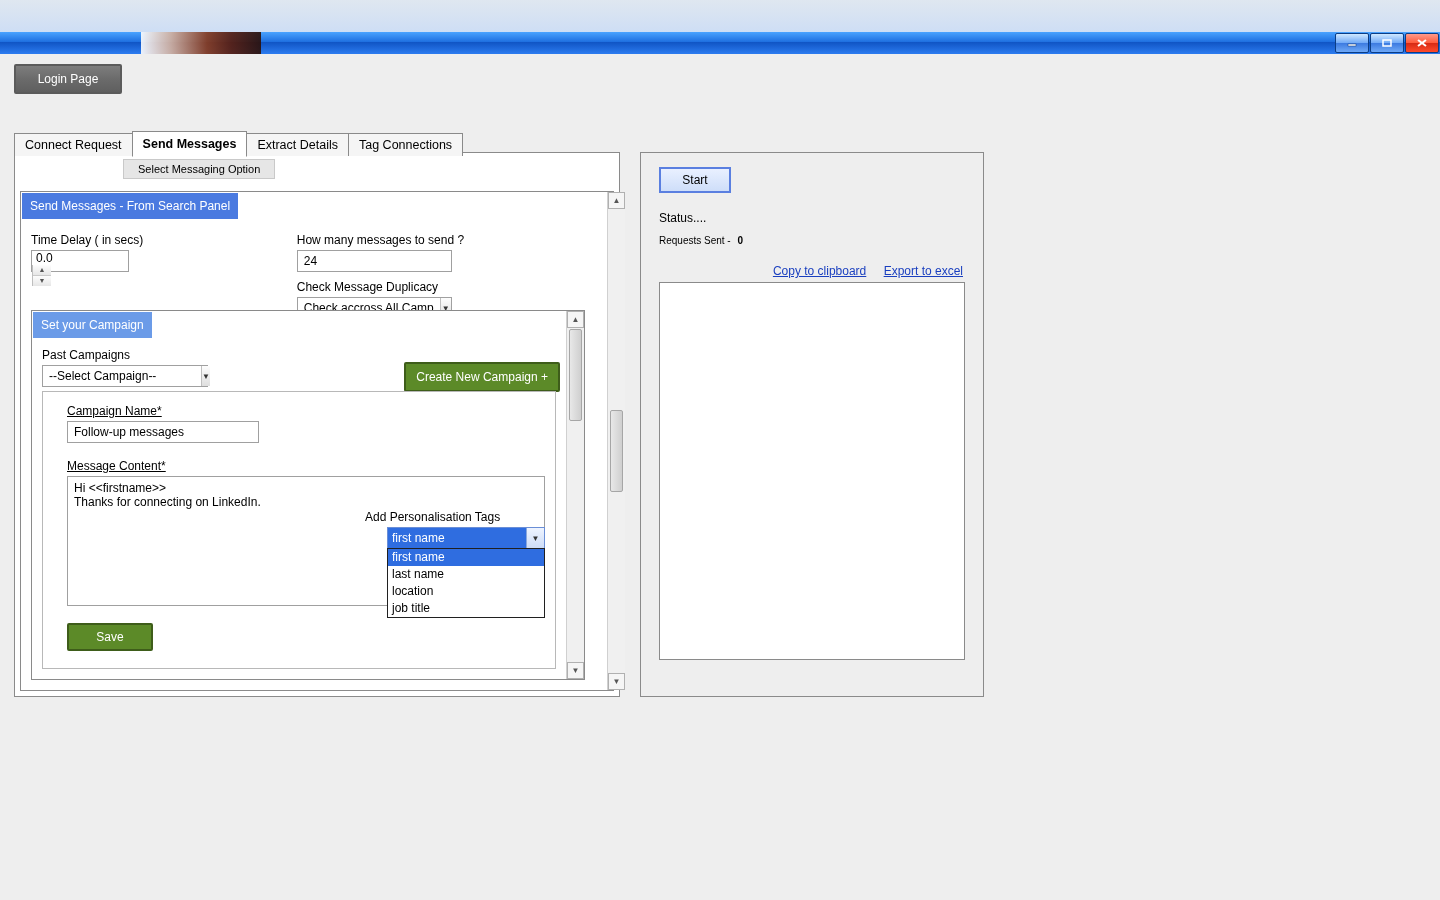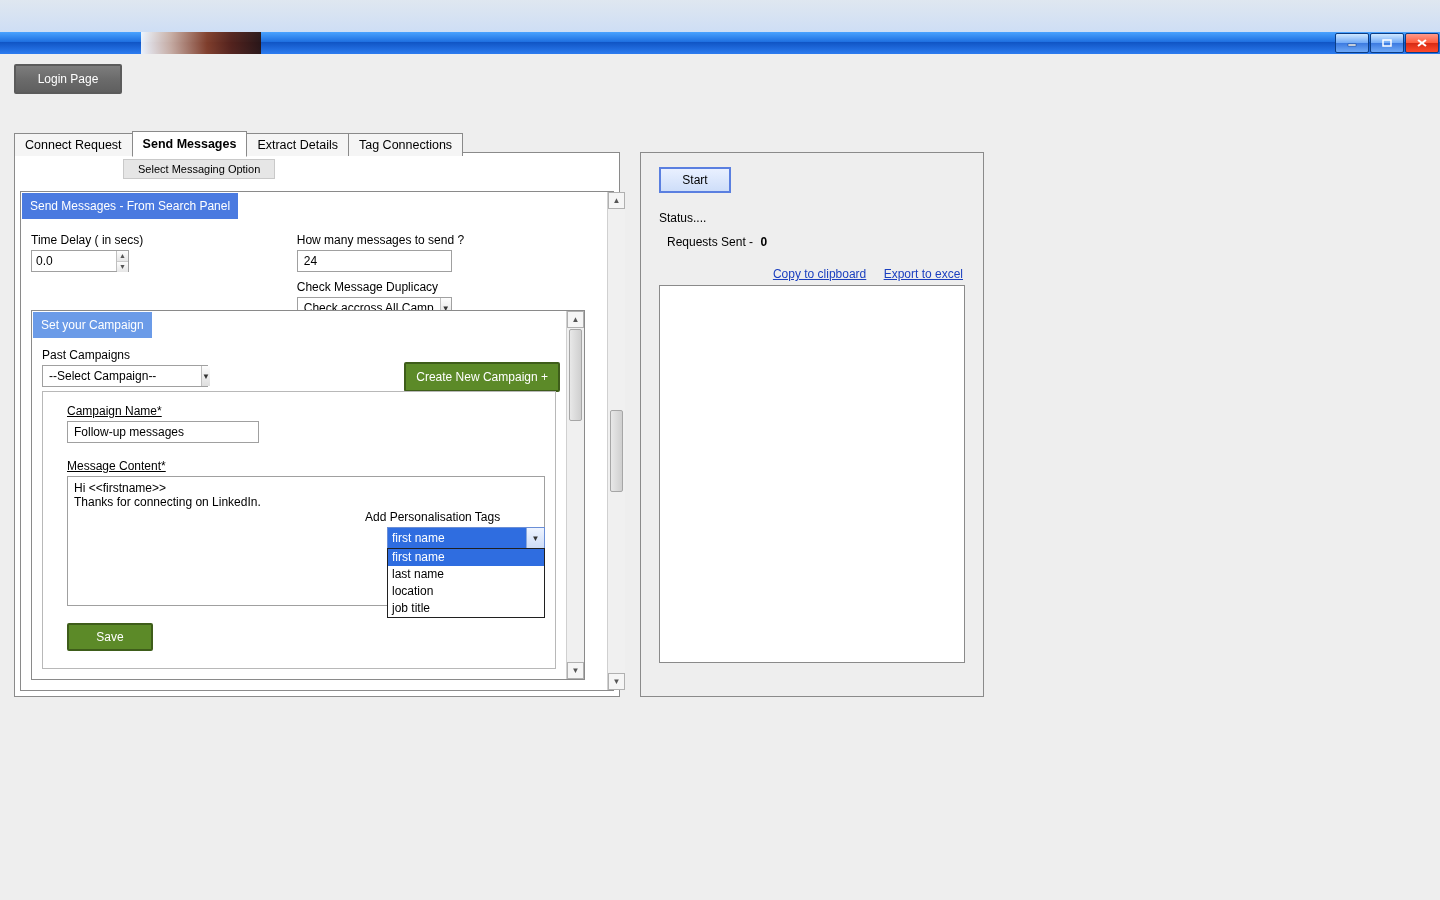--- a/index.html
+++ b/index.html
@@ -199,20 +199,21 @@
   .form-col { flex: 1; }
   .lbl { display: block; font-size: 12px; margin-bottom: 3px; }
 
   .spinner-wrap {
     display: inline-flex;
     border: 1px solid #a0a0a0;
     background: #fff;
     height: 22px;
     width: 98px;
     box-sizing: border-box;
+    flex-direction: column;
   }
   .spinner-wrap input {
     border: none;
     outline: none;
     padding: 0 4px;
     width: 76px;
     font-size: 12px;
     font-family: inherit;
   }
   .spinner-btns {
@@ -413,21 +414,21 @@
     width: 72px;
     height: 26px;
     background: linear-gradient(to bottom, #e9f0ff, #cedef9);
     border: 2px solid #5a7fe0;
     color: #000;
     font-size: 12px;
     cursor: pointer;
     border-radius: 0;
   }
   .status-line { margin-top: 18px; font-size: 12px; }
-  .req-line { margin-top: 10px; font-size: 12px; margin-left: 8px; }
+  .req-line { margin-top: 10px; font-size: 10px; }
   .req-line b { font-weight: bold; margin-left: 4px; }
 
   .export-links {
     margin-top: 18px;
     text-align: right;
     padding-right: 2px;
   }
   .export-links a {
     color: #1a3fbf;
     text-decoration: underline;

